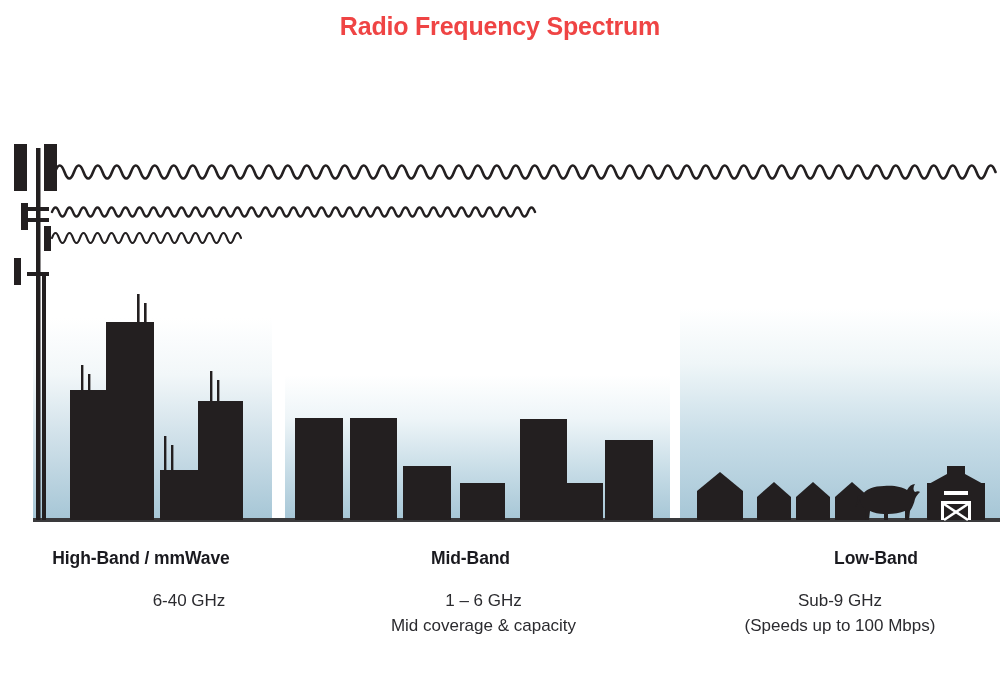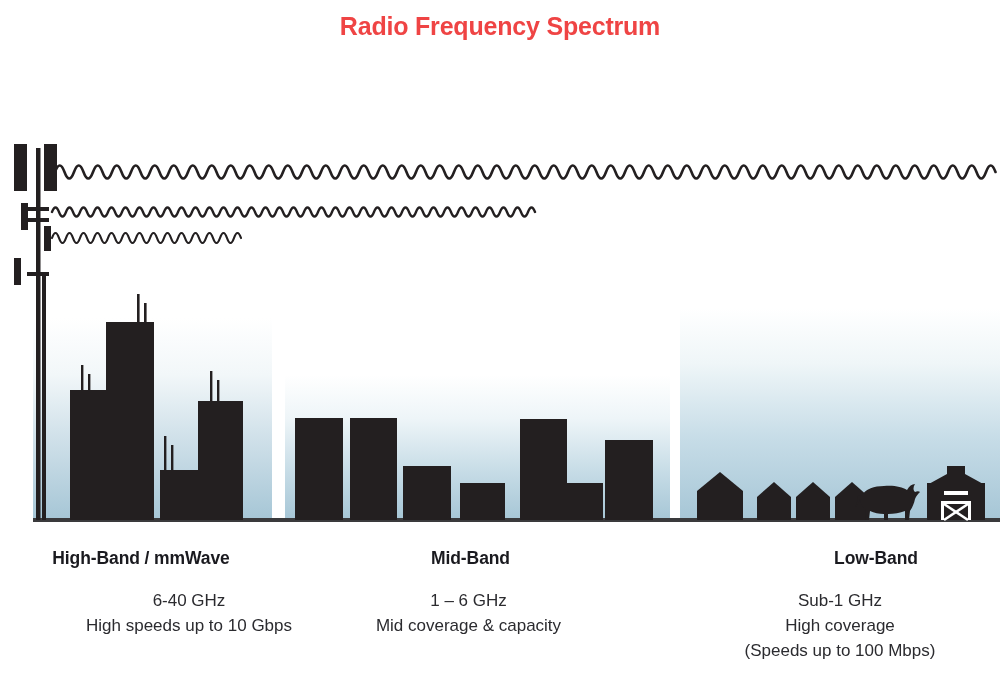--- a/index.html
+++ b/index.html
@@ -26,21 +26,21 @@
     letter-spacing:-0.1px;
   }
   .band-lines{
     position:absolute;text-align:center;
     font-size:17px;color:#2b2b2f;line-height:25px;font-weight:400;
   }
 
   .b1-label{left:10px;top:548px;width:262px;}
   .b1-lines{left:0px;top:588px;width:282px;margin-left:48px;}
   .b2-label{left:278px;top:548px;width:385px;}
-  .b2-lines{left:276px;top:588px;width:385px;}
+  .b2-lines{left:291px;top:588px;width:385px;}
   .b3-label{left:716px;top:548px;width:320px;}
   .b3-lines{left:680px;top:588px;width:320px;}
 </style>
 </head>
 <body>
 
 <div id="stage">
 
   <div class="title">Radio Frequency Spectrum</div>
 
@@ -182,29 +182,27 @@
       <rect x="941" y="501" width="30" height="19" fill="#ffffff"></rect>
       <rect x="944" y="504" width="24" height="16" fill="#231f20"></rect>
       <line x1="944" y1="504" x2="968" y2="520" stroke="#ffffff" stroke-width="2.6"></line>
       <line x1="968" y1="504" x2="944" y2="520" stroke="#ffffff" stroke-width="2.6"></line>
     </g>
   </svg>
 
   <div class="band-label b1-label">High-Band / mmWave</div>
   <div class="band-lines b1-lines">
     <div>6-40 GHz</div>
-    <div>High speeds up to 10 Gbps</div>
   </div>
 
   <div class="band-label b2-label">Mid-Band</div>
   <div class="band-lines b2-lines">
     <div>1 – 6 GHz</div>
     <div>Mid coverage &amp; capacity</div>
   </div>
 
   <div class="band-label b3-label">Low-Band</div>
   <div class="band-lines b3-lines">
-    <div>Sub-1 GHz</div>
-    <div>High coverage</div>
+    <div>Sub-9 GHz</div>
     <div>(Speeds up to 100 Mbps)</div>
   </div>
 
 </div>
 
 </body></html>

